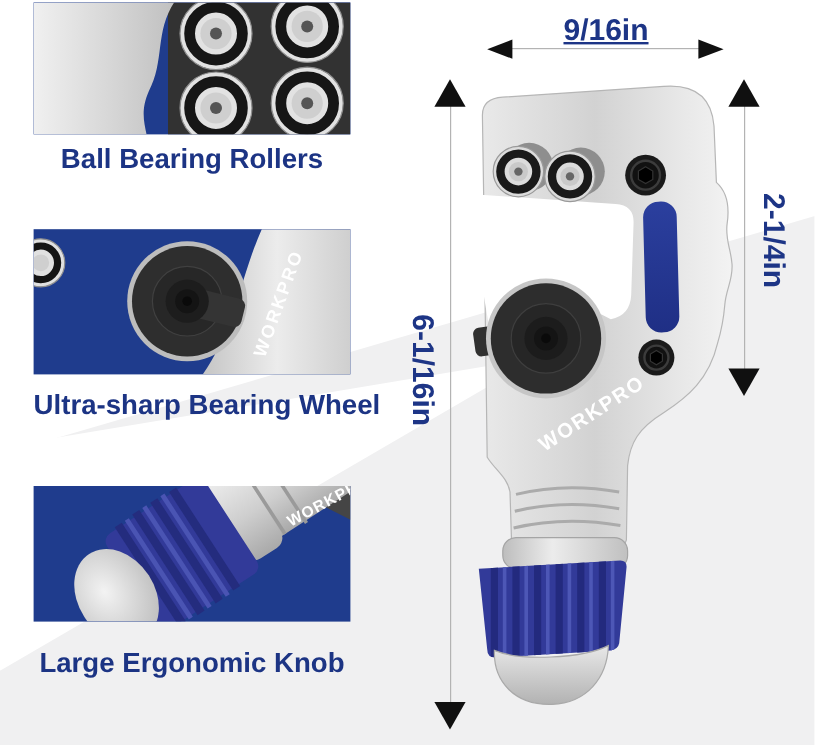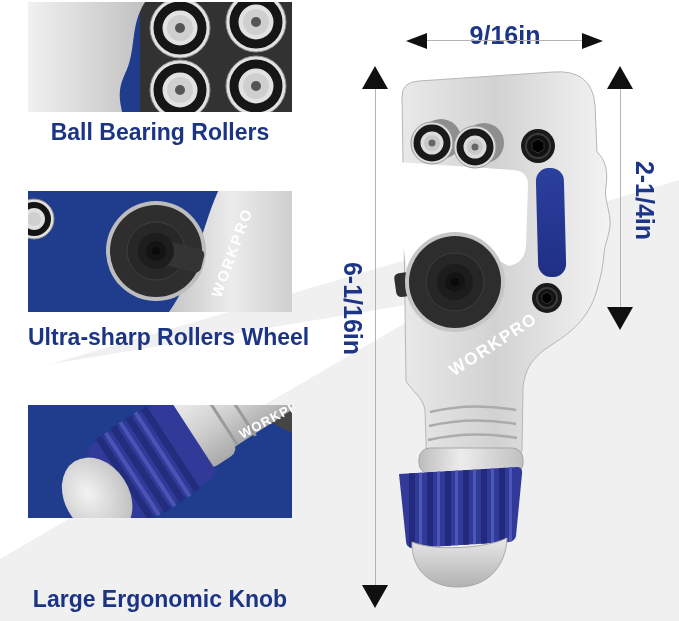--- a/index.html
+++ b/index.html
@@ -10,25 +10,25 @@
   .wedge-white{background:#ffffff;clip-path:polygon(0 60%,66% 48%,0 90%);}
 
   .panel{position:absolute;left:28px;width:264px;background:#1f3c8d;overflow:hidden;}
   .panel svg{display:block;}
   .p1{top:2px;height:110px;}
   .p2{top:191px;height:121px;}
   .p3{top:405px;height:113px;}
 
   .feature-label{position:absolute;left:28px;width:264px;text-align:center;
     font-weight:bold;font-size:23px;color:#1c3484;white-space:nowrap;}
-  .fl1{top:119px;} .fl2{top:324px;} .fl3{top:539px;margin-top:47px;}
+  .fl1{top:119px;} .fl2{top:324px;} .fl3{top:539px;}
 
   .dim-text{position:absolute;font-weight:bold;font-size:25px;color:#1d3586;
     text-align:center;white-space:nowrap;}
-  .dim-top{left:405px;top:21px;width:200px;}
+  .dim-top{left:405px;top:11px;width:200px;text-decoration:underline;}
   .dim-right{left:584px;top:186px;width:120px;transform:rotate(90deg);}
   .dim-left{left:282px;top:294px;width:140px;transform:rotate(90deg);}
 
   .h-arrow{position:absolute;left:406px;top:33px;width:197px;height:16px;}
   .h-line{position:absolute;left:16px;right:16px;top:7px;height:1px;background:#b3b3b3;}
   .ah-l{position:absolute;left:0;top:0;width:0;height:0;
     border-top:8px solid transparent;border-bottom:8px solid transparent;border-right:21px solid #101010;}
   .ah-r{position:absolute;right:0;top:0;width:0;height:0;
     border-top:8px solid transparent;border-bottom:8px solid transparent;border-left:21px solid #101010;}
 
@@ -113,21 +113,21 @@
         <circle cx="128" cy="60" r="46" fill="#2e2e2e"></circle>
         <circle cx="128" cy="60" r="29" fill="#272727" stroke="#404040"></circle>
         <rect x="118" y="48" width="58" height="24" rx="6" fill="#343434" transform="rotate(14 130 60)"></rect>
         <circle cx="128" cy="60" r="18" fill="#1d1d1d"></circle>
         <circle cx="128" cy="60" r="10" fill="#141414"></circle>
         <circle cx="128" cy="60" r="4" fill="#0a0a0a"></circle>
       </g>
       <text class="brand" x="205" y="66" transform="rotate(-70 205 62)" text-anchor="middle" font-size="15" letter-spacing="2">WORKPRO</text>
     </svg>
   </div>
-  <div class="feature-label fl2">Ultra-sharp Rollers Wheel</div>
+  <div class="feature-label fl2">Ultra-sharp Bearing Wheel</div>
 
   <div class="panel p3">
     <svg width="264" height="113" viewBox="0 0 264 113">
       <defs>
         <linearGradient id="sC" x1="0" y1="0" x2="0" y2="1">
           <stop offset="0" stop-color="#f0f0f0"></stop>
             <stop offset=".55" stop-color="#cecece"></stop>
             <stop offset="1" stop-color="#a9a9a9"></stop>
         </linearGradient>
         <radialGradient id="sD" cx=".4" cy=".4" r=".8">

